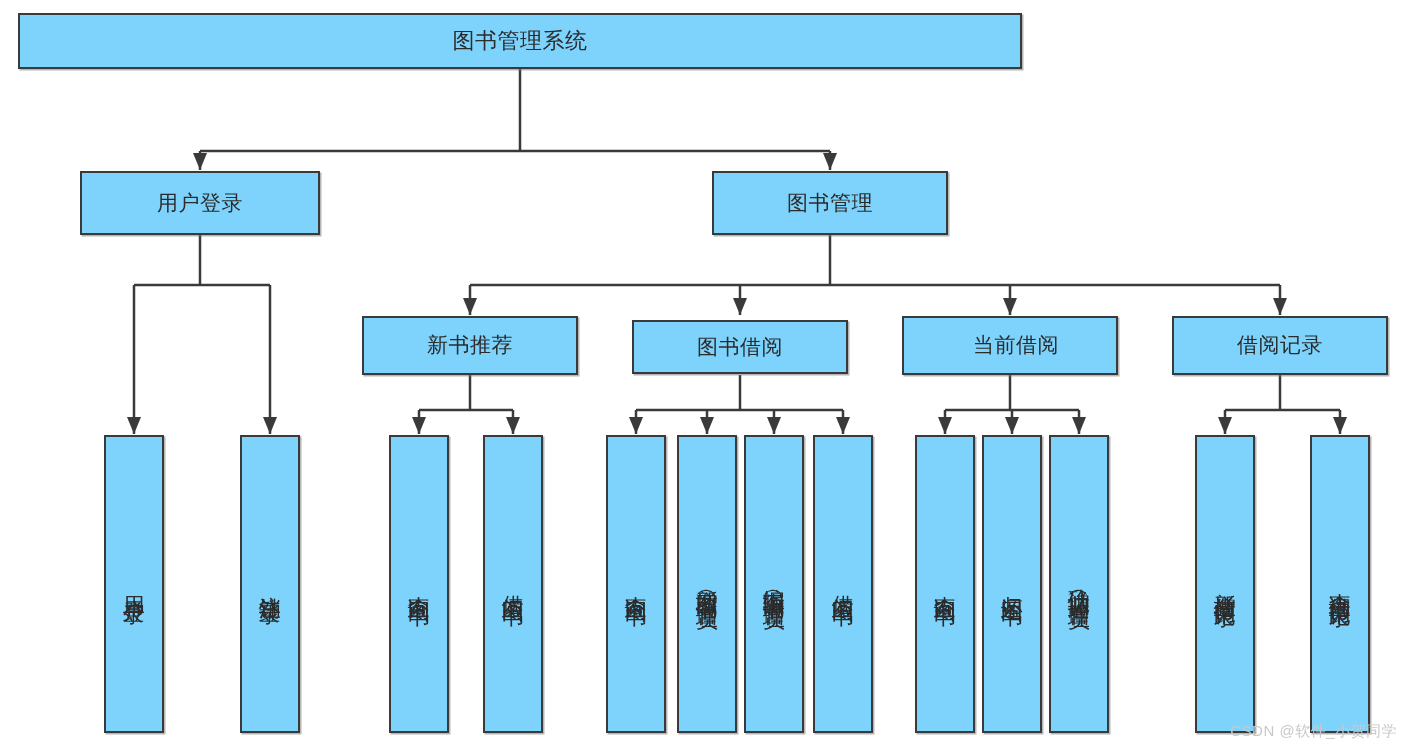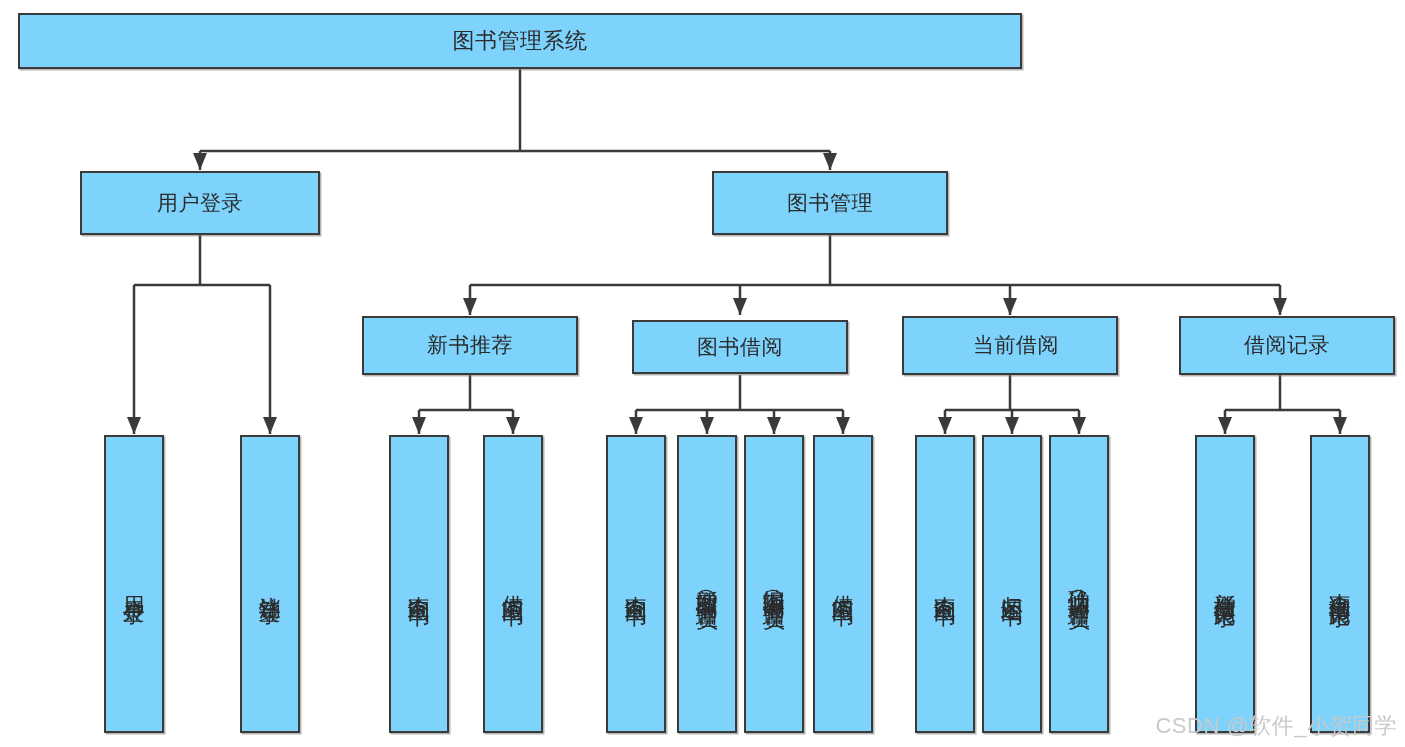--- a/index.html
+++ b/index.html
@@ -53,21 +53,21 @@
     top: 0;
     width: 1405px;
     height: 747px;
     pointer-events: none;
   }
   #watermark {
     position: absolute;
     right: 8px;
     bottom: 6px;
     color: #c9c9c9;
-    font-size: 22px;
+    font-size: 15px;
     letter-spacing: 0.5px;
     white-space: nowrap;
   }
 </style>
 </head>
 <body>
 
 <div id="diagram-root">
   <svg id="connectors" viewBox="0 0 1405 747">
       <line x1="520" y1="69" x2="520" y2="151" stroke="#3a3a3a" stroke-width="2.5"></line>
@@ -135,21 +135,21 @@
       </div>
       <div class="node-box" style="left: 362px; top: 316px; width: 216px; height: 59px;">
         <span class="node-label">新书推荐</span>
       </div>
       <div class="node-box" style="left: 632px; top: 320px; width: 216px; height: 54px;">
         <span class="node-label">图书借阅</span>
       </div>
       <div class="node-box" style="left: 902px; top: 316px; width: 216px; height: 59px; padding-left: 12px;">
         <span class="node-label">当前借阅</span>
       </div>
-      <div class="node-box" style="left: 1172px; top: 316px; width: 216px; height: 59px; margin-left: 7px;">
+      <div class="node-box" style="left: 1172px; top: 316px; width: 216px; height: 59px;">
         <span class="node-label">借阅记录</span>
       </div>
       <div class="node-box vertical" style="left: 104px; top: 435px; width: 60px; height: 298px;">
         <span class="node-label">用户登录</span>
       </div>
       <div class="node-box vertical" style="left: 240px; top: 435px; width: 60px; height: 298px;">
         <span class="node-label">注销登录</span>
       </div>
       <div class="node-box vertical" style="left: 389px; top: 435px; width: 60px; height: 298px;">
         <span class="node-label">查询图书</span>

